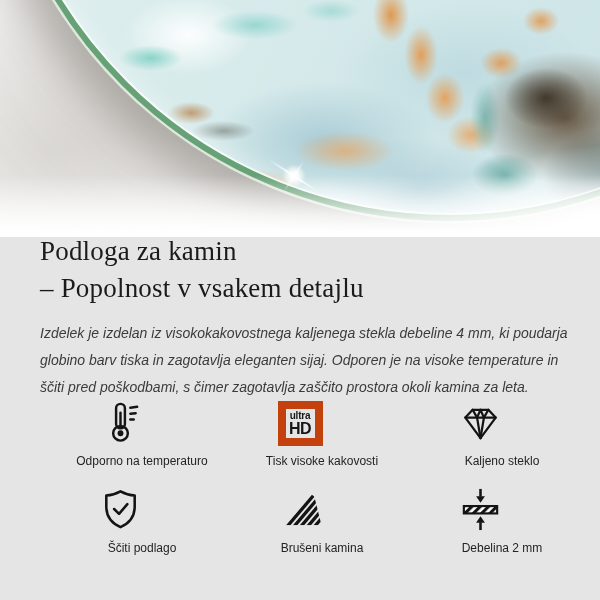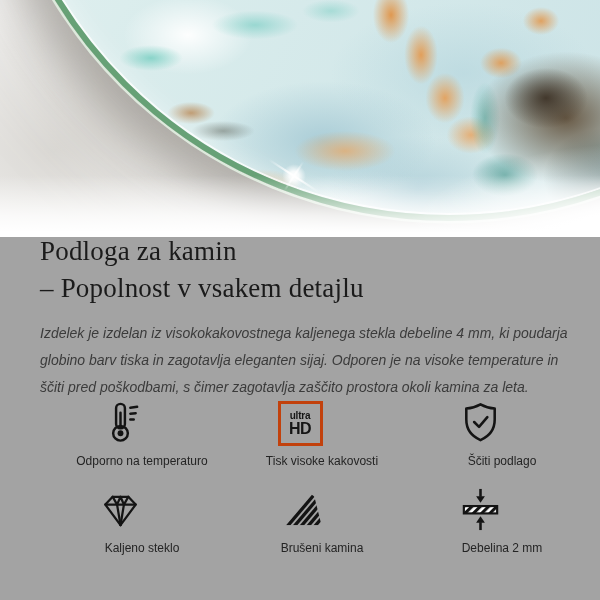--- a/index.html
+++ b/index.html
@@ -1,16 +1,16 @@
 <!DOCTYPE html>
 <html><head>
 <meta charset="utf-8">
 <style>
   html,body{margin:0;padding:0;background:#fff;}
-  .page{position:relative;width:600px;height:600px;background:#a3a3a3;overflow:hidden;
+  .page{position:relative;width:600px;height:600px;background:#e5e5e5;overflow:hidden;
         font-family:"Liberation Sans",sans-serif;}
 
   
   .hero{position:absolute;left:0;top:0;width:600px;height:237px;overflow:hidden;
         background:
           radial-gradient(360px 250px at 55px 150px,#dcdad6 0%,#edecea 42%,#ffffff 78%);}
   .disc{position:absolute;left:-13px;top:-703px;width:924px;height:924px;border-radius:50%;
         box-sizing:border-box;border:6px solid #67a176;
         box-shadow:0 0 0 2.5px #dde9dc,
                    inset 0 0 0 2px rgba(255,255,255,.75),
@@ -61,21 +61,21 @@
   .headline{font-family:"Liberation Serif",serif;font-weight:400;color:#1b1b1b;
             font-size:27px;line-height:37px;letter-spacing:.2px;}
   .desc{margin-top:13px;font-size:14px;line-height:27px;color:#3b3b3b;font-style:italic;}
 
   
   .features{position:absolute;left:30px;top:399px;width:540px;display:grid;
             grid-template-columns:repeat(3,1fr);row-gap:18px;}
   .feature{display:flex;flex-direction:column;align-items:center;}
   .ficon{height:47px;display:flex;align-items:flex-end;justify-content:center;}
   .flabel{margin-top:8px;font-size:12px;color:#242424;white-space:nowrap;margin-left:44px;}
-  .uhd{width:45px;height:45px;box-sizing:border-box;border:3px solid #c2410c;
+  .uhd{width:45px;height:45px;box-sizing:border-box;border:8px solid #c2410c;
        display:flex;flex-direction:column;align-items:center;justify-content:center;color:#161616;}
   .uhd .u{font-size:10px;font-weight:700;line-height:11px;letter-spacing:-.2px;}
   .uhd .h{font-size:16px;font-weight:700;line-height:16px;letter-spacing:-.5px;}
 </style>
 </head>
 <body>
 
 <div class="page">
 
   <div class="hero">
@@ -118,39 +118,39 @@
         <div class="uhd">
           <span class="u">ultra</span>
           <span class="h">HD</span>
         </div>
       </div>
       <div class="flabel">Tisk visoke kakovosti</div>
     </div>
 
     <div class="feature">
       <div class="ficon">
-        <svg width="47" height="47" viewBox="0 0 48 48" fill="none" stroke="#141414" stroke-width="2.6" stroke-linecap="round" stroke-linejoin="round">
-          <path d="M24 5.5 C28.5 8 34 9.5 38.5 9.8 V21 C38.5 31.5 32 38.5 24 42 C16 38.5 9.5 31.5 9.5 21 V9.8 C14 9.5 19.5 8 24 5.5 Z"></path>
-          <polyline points="17.5,23.5 22.5,28.5 31,18.5"></polyline>
-        </svg>
-      </div>
-      <div class="flabel">Ščiti podlago</div>
-    </div>
-
-    <div class="feature">
-      <div class="ficon">
         <svg width="47" height="47" viewBox="0 0 48 48" fill="none" stroke="#141414" stroke-width="2.3" stroke-linecap="round" stroke-linejoin="round">
           <path d="M8.5 19 L16 11 H32 L39.5 19 L24 40 Z"></path>
           <line x1="8.5" y1="19" x2="39.5" y2="19"></line>
           <polyline points="16,11 20.5,19 24,11 27.5,19 32,11"></polyline>
           <line x1="20.5" y1="19" x2="24" y2="40"></line>
           <line x1="27.5" y1="19" x2="24" y2="40"></line>
         </svg>
       </div>
       <div class="flabel">Kaljeno steklo</div>
+    </div>
+
+    <div class="feature">
+      <div class="ficon">
+        <svg width="47" height="47" viewBox="0 0 48 48" fill="none" stroke="#141414" stroke-width="2.6" stroke-linecap="round" stroke-linejoin="round">
+          <path d="M24 5.5 C28.5 8 34 9.5 38.5 9.8 V21 C38.5 31.5 32 38.5 24 42 C16 38.5 9.5 31.5 9.5 21 V9.8 C14 9.5 19.5 8 24 5.5 Z"></path>
+          <polyline points="17.5,23.5 22.5,28.5 31,18.5"></polyline>
+        </svg>
+      </div>
+      <div class="flabel">Ščiti podlago</div>
     </div>
 
     <div class="feature">
       <div class="ficon">
         <svg width="47" height="47" viewBox="0 0 48 48">
           <defs>
               <clipPath id="triClip">
                 <polygon points="37,6.5 45.5,40 8.5,40"></polygon>
               </clipPath>
             </defs>

